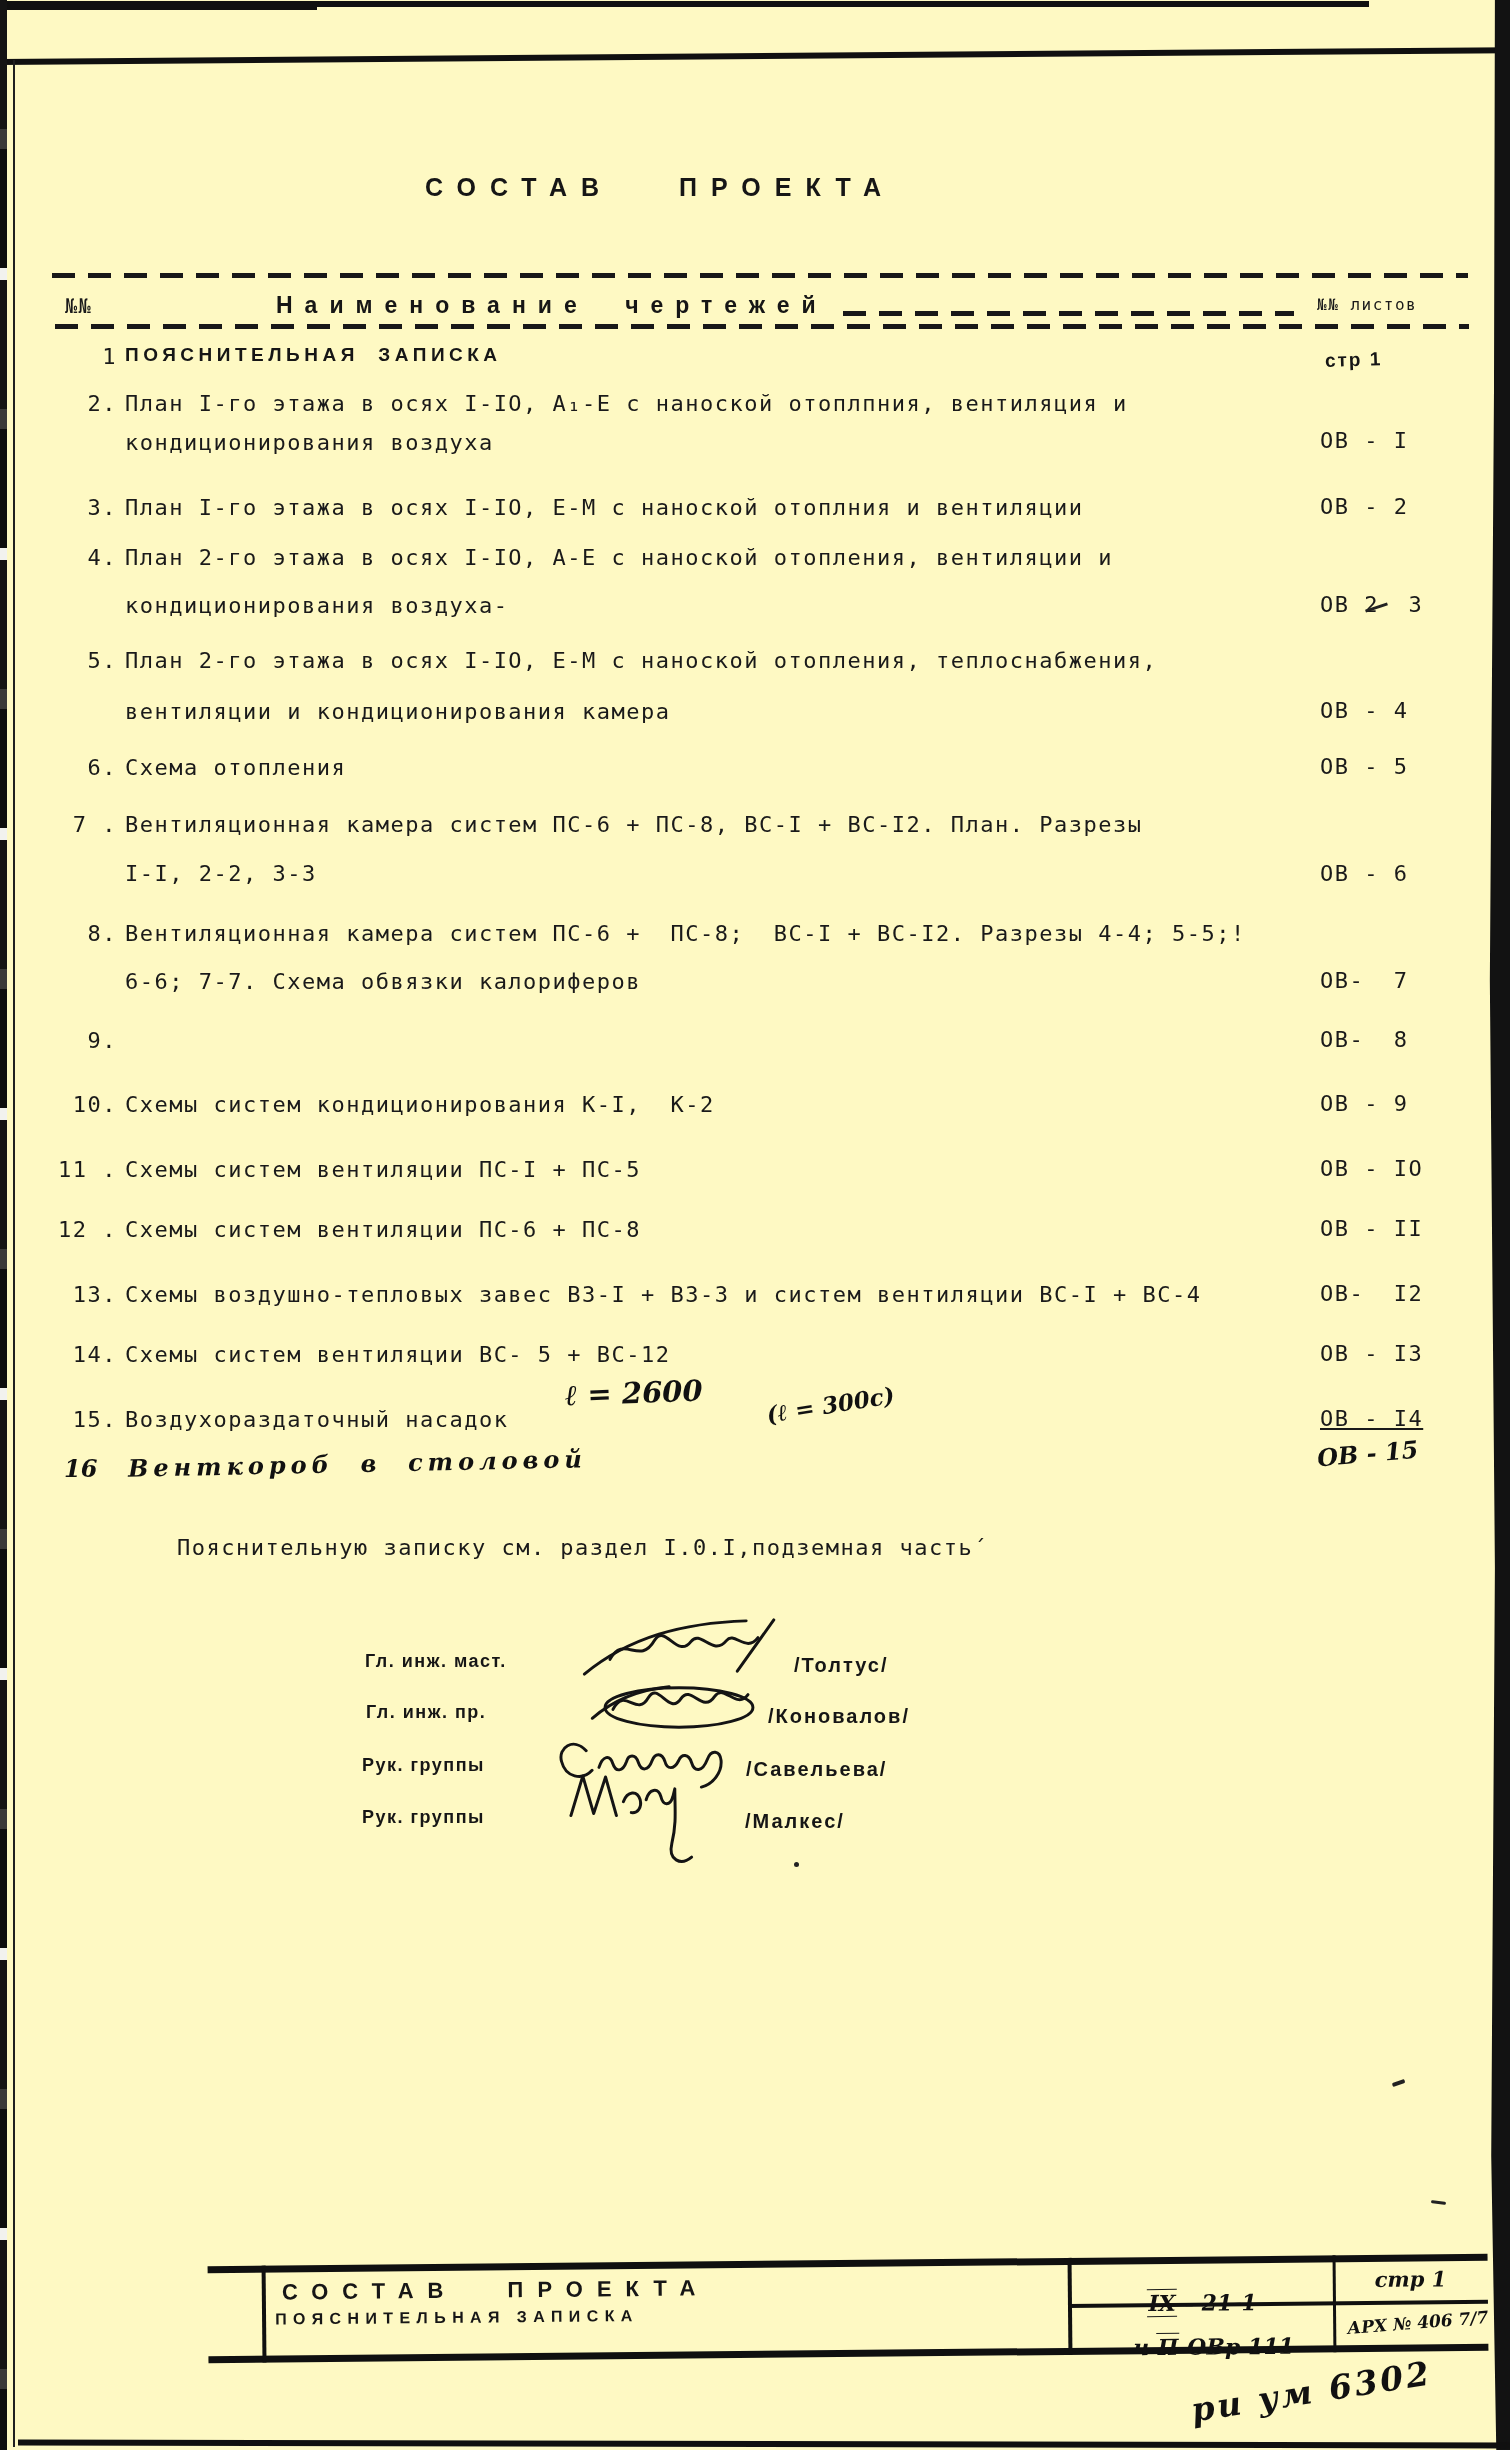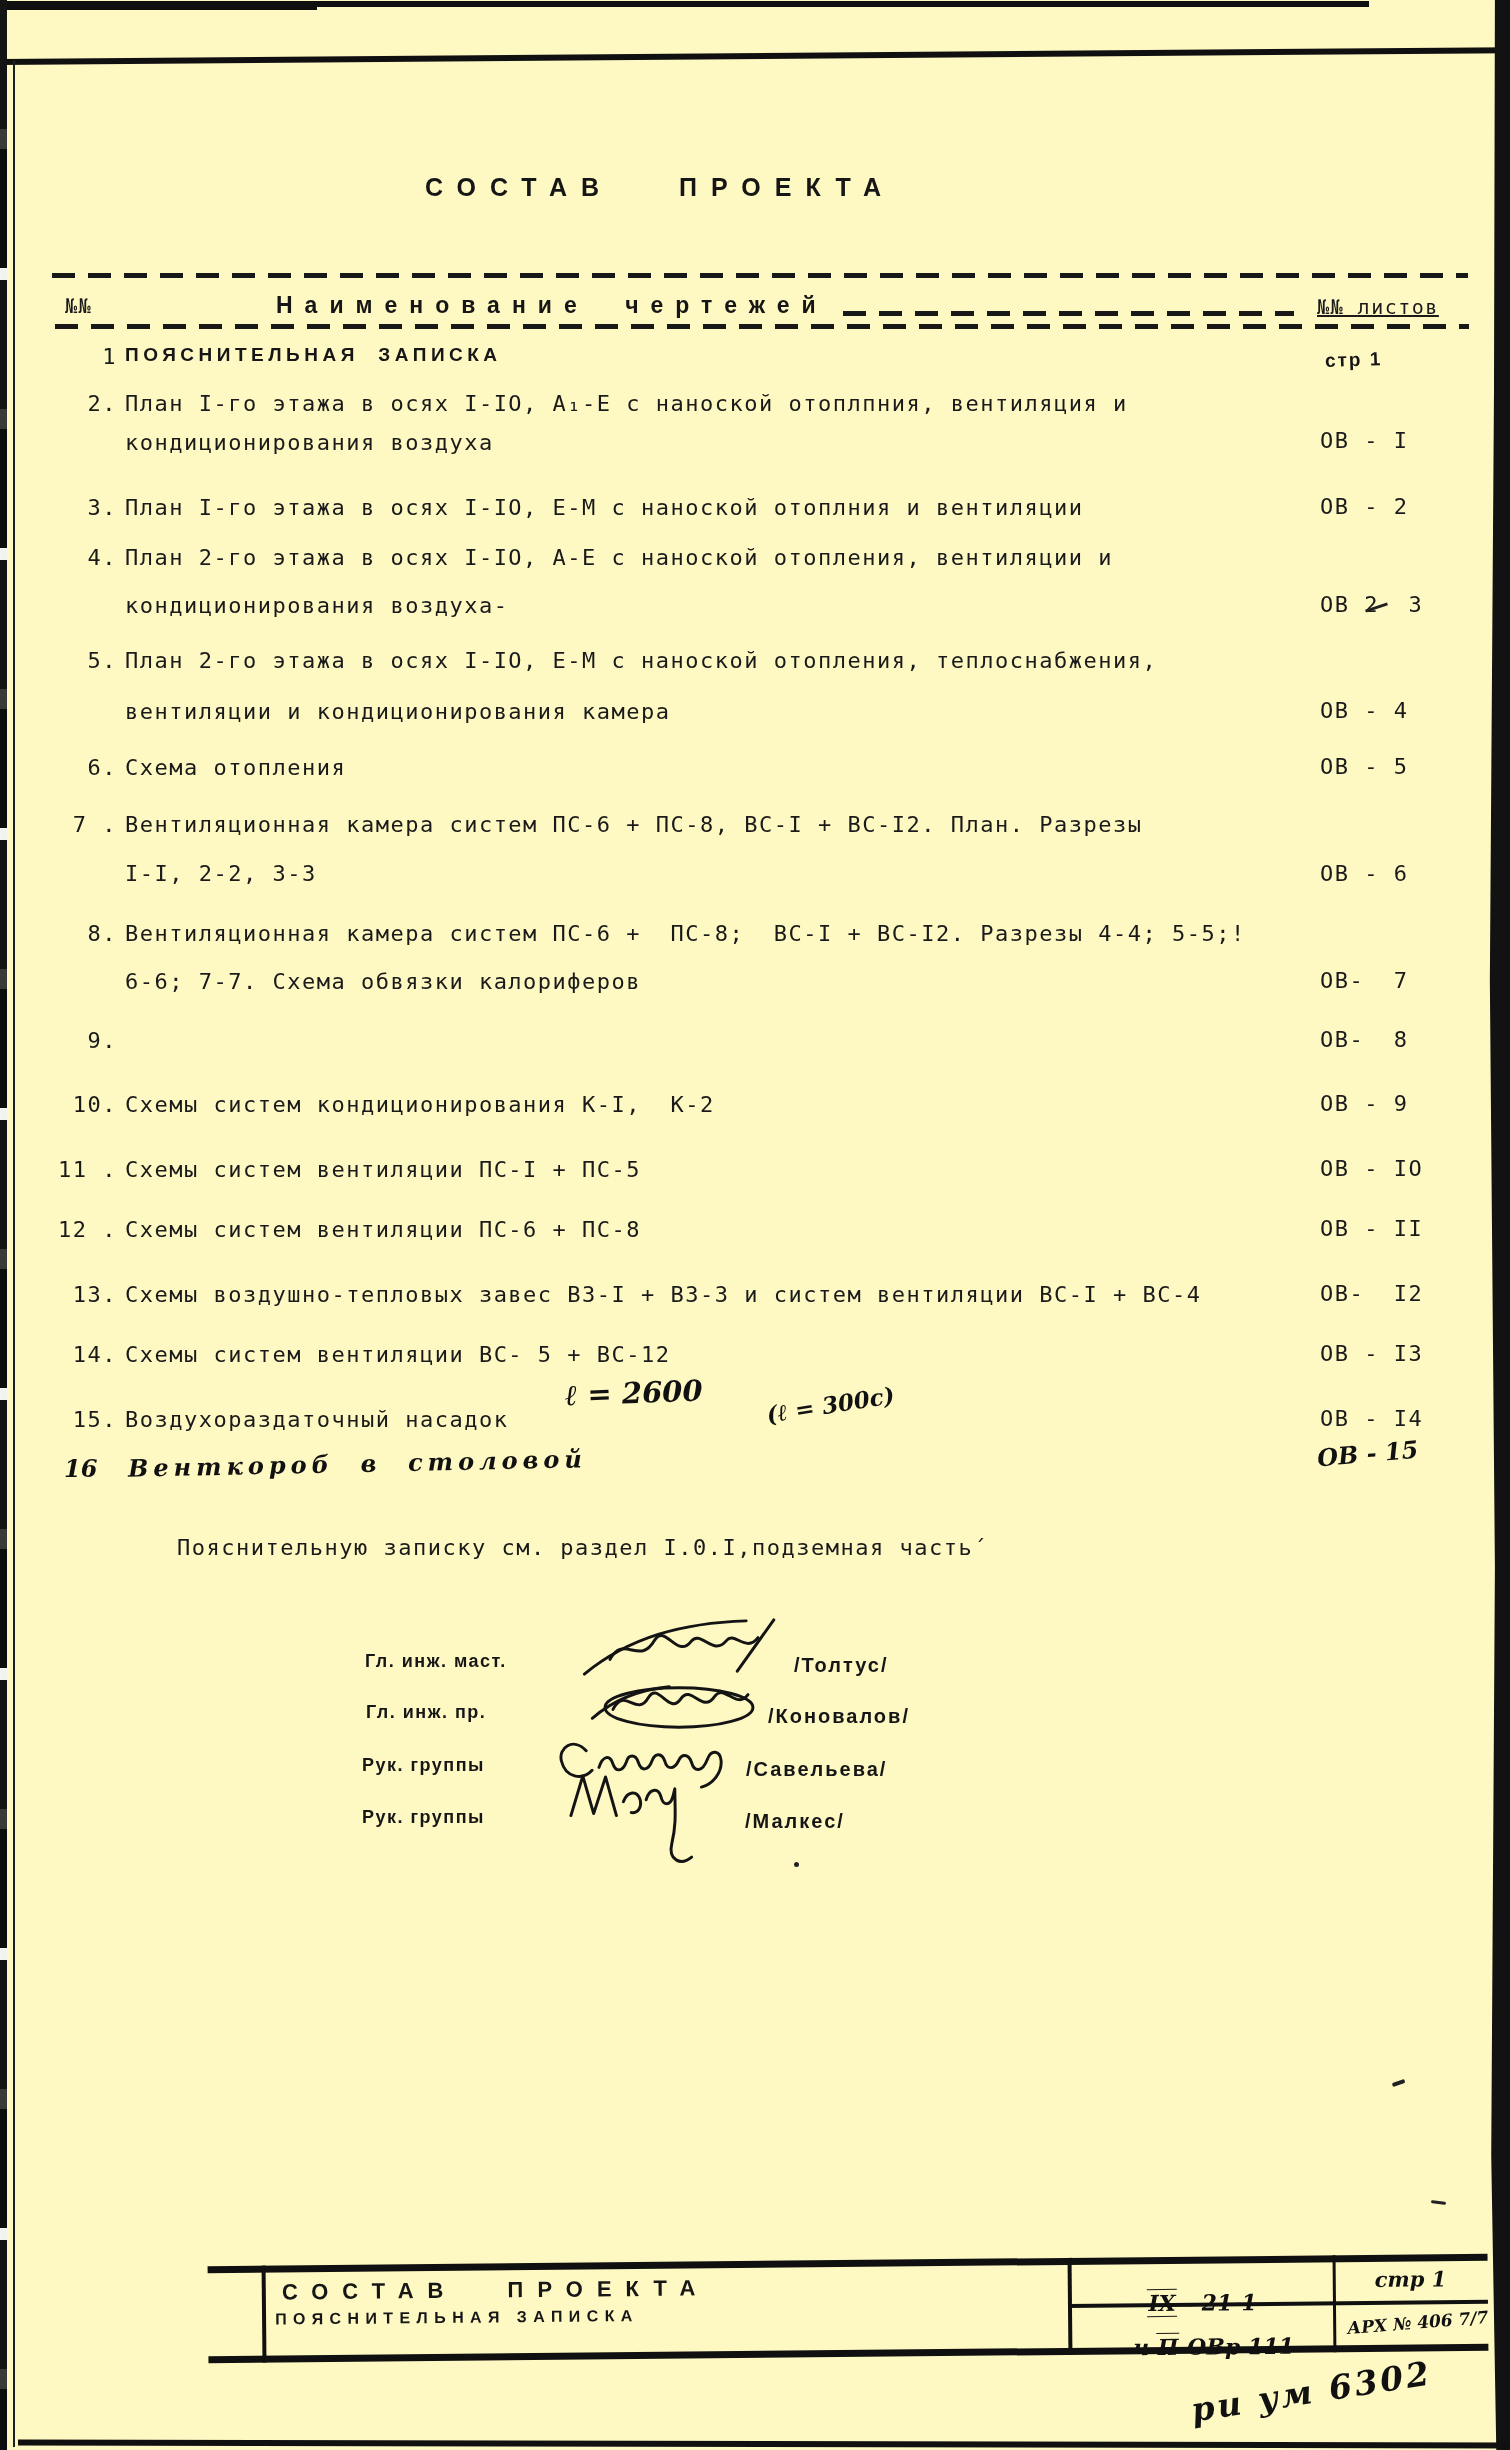--- a/index.html
+++ b/index.html
@@ -35,21 +35,21 @@
   <div style="position:absolute;left:1488px;top:0;width:23px;height:2450px;background:#121212;
        clip-path:polygon(30% 0,100% 0,100% 100%,36% 100%,14% 88%,30% 64%,8% 40%,26% 16%);"></div>
   <div class="bar" style="left:18px;top:2441px;width:1493px;height:6.4px;transform:rotate(0.12deg);"></div>
 
   <div class="t lettered" style="left:425px;top:175px;font-size:25px;letter-spacing:14px;word-spacing:45px;">СОСТАВ ПРОЕКТА</div>
 
   <div class="dash" style="left:52px;top:273px;width:1416px;"></div>
   <div class="t typed" style="left:65px;top:296px;font-size:20px;">№№</div>
   <div class="t lettered" style="left:276px;top:294px;font-size:23px;letter-spacing:12px;word-spacing:18px;">Наименование чертежей</div>
   <div class="dash" style="left:843px;top:311px;width:451px;"></div>
-  <div class="t typed" style="left:1317px;top:297px;font-size:20px;text-decoration:underline;">№№ листов</div>
+  <div class="t typed" style="left:1317px;top:297px;font-size:16px;">№№ листов</div>
   <div class="dash" style="left:55px;top:324px;width:1414px;"></div>
 
   <div class="t typed num" style="top:346px;">1</div>
   <div class="t lettered line" style="top:345px;font-size:19px;letter-spacing:4.5px;">ПОЯСНИТЕЛЬНАЯ  ЗАПИСКА</div>
   <div class="t lettered" style="left:1325px;top:350px;font-size:19px;letter-spacing:2px;transform:rotate(-2deg);">стр 1</div>
 
   <div class="t typed num" style="top:393px;">2.</div>
   <div class="t typed line" style="top:393px;">План I-го этажа в осях I-IO, А₁-Е с наноской отоплпния, вентиляция и</div>
   <div class="t typed line" style="top:432px;">кондиционирования воздуха</div>
   <div class="t typed sheet" style="top:430px;">ОВ - I</div>
@@ -103,21 +103,21 @@
   <div class="t typed sheet" style="top:1283px;">ОВ-  I2</div>
 
   <div class="t typed num" style="top:1344px;">14.</div>
   <div class="t typed line" style="top:1344px;">Схемы систем вентиляции ВС- 5 + ВС-12</div>
   <div class="t typed sheet" style="top:1343px;">ОВ - I3</div>
 
   <div class="t typed num" style="top:1409px;">15.</div>
   <div class="t typed line" style="top:1409px;">Воздухораздаточный насадок</div>
   <div class="t hw" style="left:565px;top:1379px;font-size:29px;transform:rotate(-2deg);">ℓ = 2600</div>
   <div class="t hw" style="left:766px;top:1393px;font-size:23px;transform:rotate(-9deg);">(ℓ = 300с)</div>
-  <div class="t typed sheet" style="top:1408px;">ОВ - I4</div>
+  <div class="t typed sheet" style="top:1408px;text-decoration:underline;">ОВ - I4</div>
 
   <div class="t hw" style="left:64px;top:1457px;font-size:24px;">16</div>
   <div class="t hw" style="left:128px;top:1452px;font-size:24px;letter-spacing:5px;transform:rotate(-1.2deg);">Венткороб  в  столовой</div>
   <div class="t hw" style="left:1317px;top:1442px;font-size:24px;transform:rotate(-5deg);">ОВ - 15</div>
 
   <div class="t typed" style="left:177px;top:1537px;">Пояснительную записку см. раздел I.0.I,подземная часть´</div>
 
   <div class="t lettered" style="left:365px;top:1652px;font-size:18px;letter-spacing:1.5px;">Гл. инж. маст.</div>
   <svg class="sig" style="left:580px;top:1611px;" width="208" height="74" viewBox="0 0 420 150">
     <path d="M8,128 C100,52 210,24 336,20"></path>

